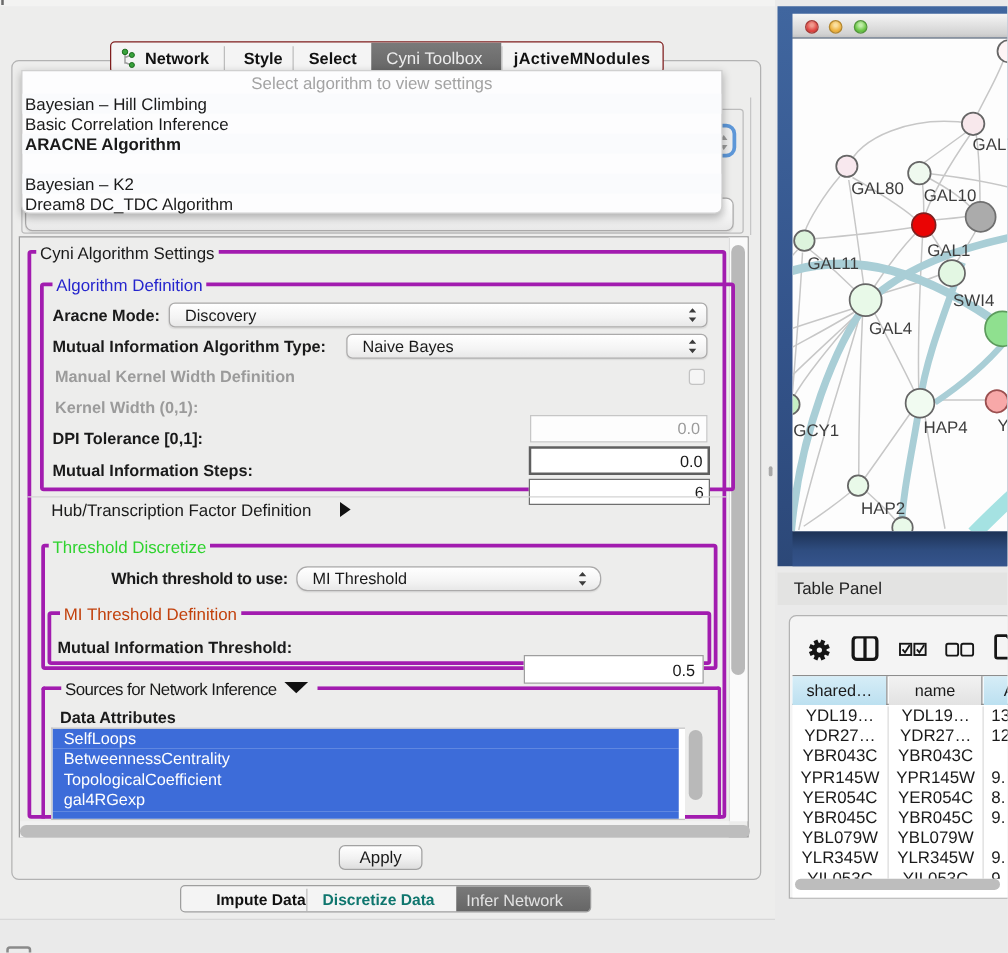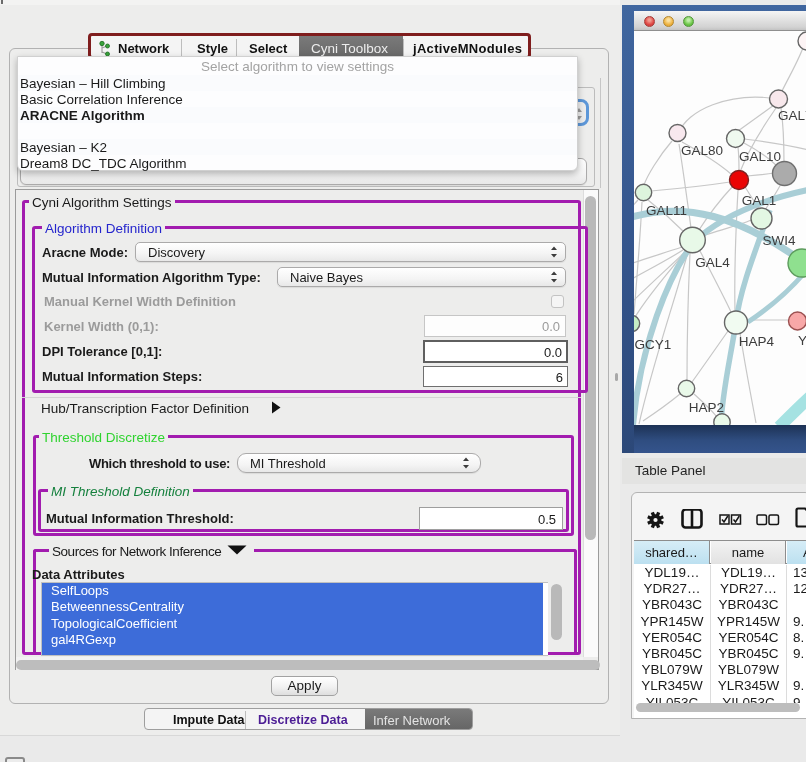--- a/index.html
+++ b/index.html
@@ -4,38 +4,38 @@
 <style>
 * { margin:0; padding:0; box-sizing:border-box; }
 html,body { width:806px; height:762px; overflow:hidden; }
 body { background:#eaeaea; font-family:"Liberation Sans", sans-serif; font-size:13px; color:#1a1a1a; position:relative; }
 .abs { position:absolute; }
 .b { font-weight:bold; }
 .gray { color:#9b9b9b; }
 .combo { position:absolute; border:1px solid #abaaaa; border-radius:5px; background:linear-gradient(#ffffff,#f4f4f4 60%,#e8e8e8); box-shadow:0 1px 1px rgba(0,0,0,0.08); }
 .combo .ct { position:absolute; left:12px; top:50%; transform:translateY(-50%); white-space:nowrap; }
 .arr { position:absolute; right:7px; top:50%; transform:translateY(-50%); width:8px; height:14px; }
-.field { position:absolute; background:#fff; border:1px solid #a9a9a9; text-align:left; }
+.field { position:absolute; background:#fff; border:1px solid #a9a9a9; text-align:left;margin-top:17px; }
 .field span { position:absolute; right:6px; top:50%; transform:translateY(-50%); }
 .gbox { position:absolute; border:3px solid #a21caf; border-radius:3px; }
 .gtitle { position:absolute; top:-8px; background:#ededec; padding:0 3px; white-space:nowrap; line-height:15px; }
 .lbl { position:absolute; white-space:nowrap; transform:translateY(-50%); }
 </style>
 </head>
 <body>
 
 <div class="abs" style="left:0;top:0;width:620px;height:736px;background:#ededec;border-bottom:1px solid #d8d8d8;">
 
   <div class="abs" style="left:0;top:0;width:620px;height:5px;background:#f3f3f2;"></div>
   <div class="abs" style="left:1px;top:0;width:2px;height:4px;background:#6b6b6b;"></div>
 
 
   <div class="abs" style="left:9px;top:48px;width:600px;height:656px;border:1px solid #b2b2b2;border-radius:6px;background:#ededec;"></div>
 
-  <div class="abs" style="left:88px;top:33px;width:443px;height:26px;border:3px solid #7f1d1d;border-radius:4px;background:#f4f4f4;overflow:hidden;">
+  <div class="abs" style="left:88px;top:33px;width:443px;height:26px;border:1px solid #7f1d1d;border-radius:4px;background:#f4f4f4;overflow:hidden;">
     <div class="abs" style="left:0;top:0;width:90px;height:26px;"></div>
     <div class="abs" style="left:7px;top:4px;width:13px;height:16px;">
       <svg width="13" height="17" viewBox="0 0 13 17">
         <path d="M4 4 L4 13 M4 8 L9 6 M4 12 L9 14" stroke="#9e9e9e" stroke-width="1.2" fill="none"></path>
         <circle cx="4" cy="3.5" r="2.2" fill="#39a33c" stroke="#1c6b1e" stroke-width="0.8"></circle>
         <circle cx="9.5" cy="6" r="2" fill="#39a33c" stroke="#1c6b1e" stroke-width="0.8"></circle>
         <circle cx="9.5" cy="14" r="2" fill="#39a33c" stroke="#1c6b1e" stroke-width="0.8"></circle>
       </svg>
     </div>
     <div class="abs" style="left:27px;top:5px;font-size:13px;color:#111;font-weight:bold;">Network</div>
@@ -114,34 +114,34 @@
     </div>
     <div class="lbl b" style="left:89px;top:463px;letter-spacing:-0.3px;">Which threshold to use:</div>
     <div class="combo" style="left:237px;top:453px;width:244px;height:20px;border-radius:9px;">
       <span class="ct">MI Threshold</span>
       <svg class="arr" style="right:10px;" viewBox="0 0 8 14">
           <path d="M1 5 L4 1.5 L7 5 Z M1 9 L4 12.5 L7 9 Z" fill="#3c3c3c"></path>
         </svg>
     </div>
 
     <div class="gbox" style="left:38px;top:489px;width:531px;height:43px;">
-      <div class="gtitle" style="left:7px;font-size:13.5px;color:#15803d;font-style:italic;">MI Threshold Definition</div>
+      <div class="gtitle" style="left:7px;font-size:13.5px;color:#c2410c;">MI Threshold Definition</div>
     </div>
     <div class="lbl b" style="left:46px;top:518px;">Mutual Information Threshold:</div>
     <div class="field" style="left:419px;top:507px;width:144px;height:23px;border-color:#9e9e9e;">
         <span>0.5</span>
       </div>
 
     <div class="gbox" style="left:33px;top:549px;width:544px;height:106px;border-bottom:none;border-radius:3px 3px 0 0;">
       <div class="gtitle" style="left:13px;font-size:13.5px;letter-spacing:-0.45px;">Sources for Network Inference <span style="display:inline-block;width:26px;"></span></div>
     </div>
     <svg class="abs" style="left:227px;top:544px;" width="20" height="11" viewBox="0 0 20 11">
         <path d="M0.5 1.5 L19.5 1.5 L10 10.5 Z" fill="#111"></path>
       </svg>
-    <div class="lbl b" style="left:32px;top:574px;">Data Attributes</div>
+    <div class="lbl b" style="left:48px;top:574px;">Data Attributes</div>
 
     <div class="abs" style="left:41px;top:582px;width:507px;height:74px;background:#fff;border:1px solid #c0c0c0;border-right:none;overflow:hidden;">
       <div style="position:absolute;left:0;top:0;width:501px;">
         <div style="height:16.4px;background:#3d6cd9;color:#fff;padding-left:9px;line-height:16.4px;">SelfLoops</div>
         <div style="height:16.4px;background:#3d6cd9;color:#fff;padding-left:9px;line-height:16.4px;">BetweennessCentrality</div>
         <div style="height:16.4px;background:#3d6cd9;color:#fff;padding-left:9px;line-height:16.4px;">TopologicalCoefficient</div>
         <div style="height:16.4px;background:#3d6cd9;color:#fff;padding-left:9px;line-height:16.4px;">gal4RGexp</div>
         <div style="height:16.4px;background:#3d6cd9;color:#fff;padding-left:9px;line-height:16.4px;"></div>
       </div>
     </div>
@@ -161,21 +161,21 @@
     </div>
   </div>
 
   <div class="abs" style="left:271px;top:676px;width:67px;height:20px;border:1px solid #a2a2a2;border-radius:5px;background:linear-gradient(#ffffff,#f1f1f1 55%,#dedede);text-align:center;">
     <span style="line-height:18px;font-size:13.5px;">Apply</span>
   </div>
 
   <div class="abs" style="left:144px;top:708px;width:329px;height:22px;border:1px solid #9e9e9e;border-radius:4px;background:#f4f4f4;overflow:hidden;">
     <div class="abs" style="left:28px;top:4px;font-size:12.5px;color:#111;font-weight:bold;">Impute Data</div>
     <div class="abs" style="left:100px;top:2px;width:1px;height:18px;background:#bdbdbd;"></div>
-    <div class="abs" style="left:113px;top:4px;font-size:12.5px;color:#4c1d95;font-weight:bold;">Discretize Data</div>
+    <div class="abs" style="left:113px;top:4px;font-size:12.5px;color:#0f766e;font-weight:bold;">Discretize Data</div>
     <div class="abs" style="left:220px;top:0;width:109px;height:22px;background:linear-gradient(#7a7a7a,#646464);"></div>
     <div class="abs" style="left:228px;top:4px;font-size:13px;color:#e3e3e3;">Infer Network</div>
   </div>
 </div>
 
 <div class="abs" style="left:5px;top:757px;width:20px;height:10px;border:2px solid #8a8a8a;border-radius:3px 3px 0 0;background:#ececec;"></div>
 <div class="abs" style="left:615px;top:373px;width:3px;height:8px;background:#a8a8a8;border-radius:1.5px;"></div>
 <div id="rightside">
 
   <div class="abs" style="left:622px;top:5px;width:184px;height:448px;background:linear-gradient(180deg,#40669f,#33538a 60%,#2c4878);"></div>

